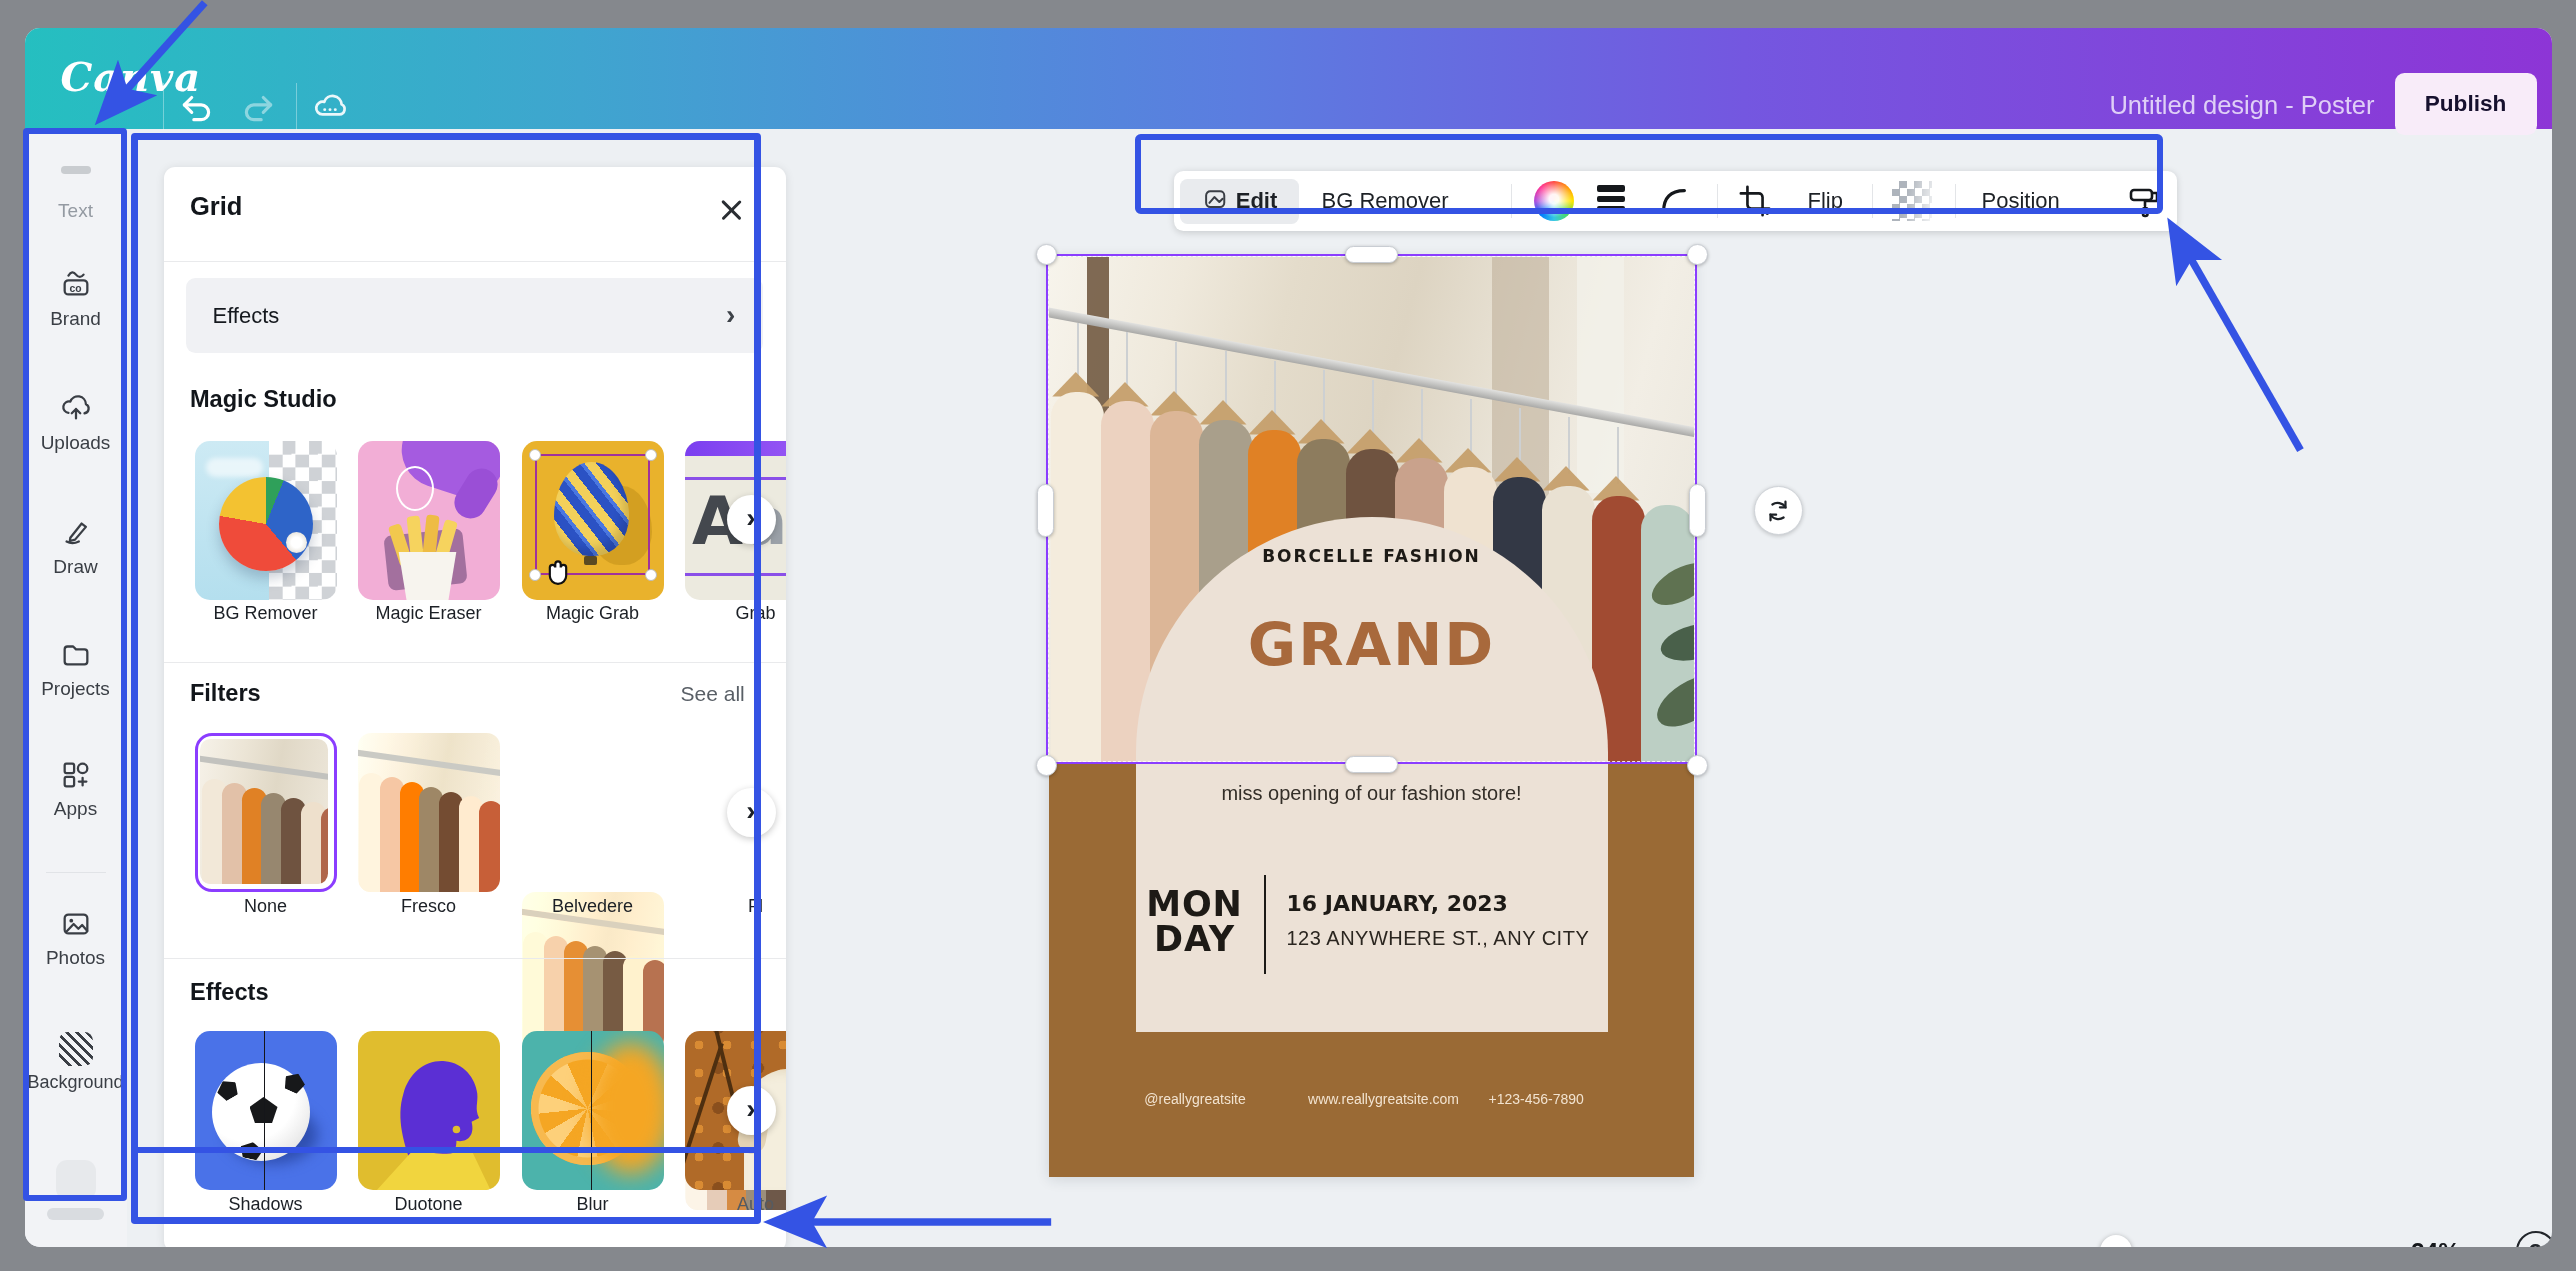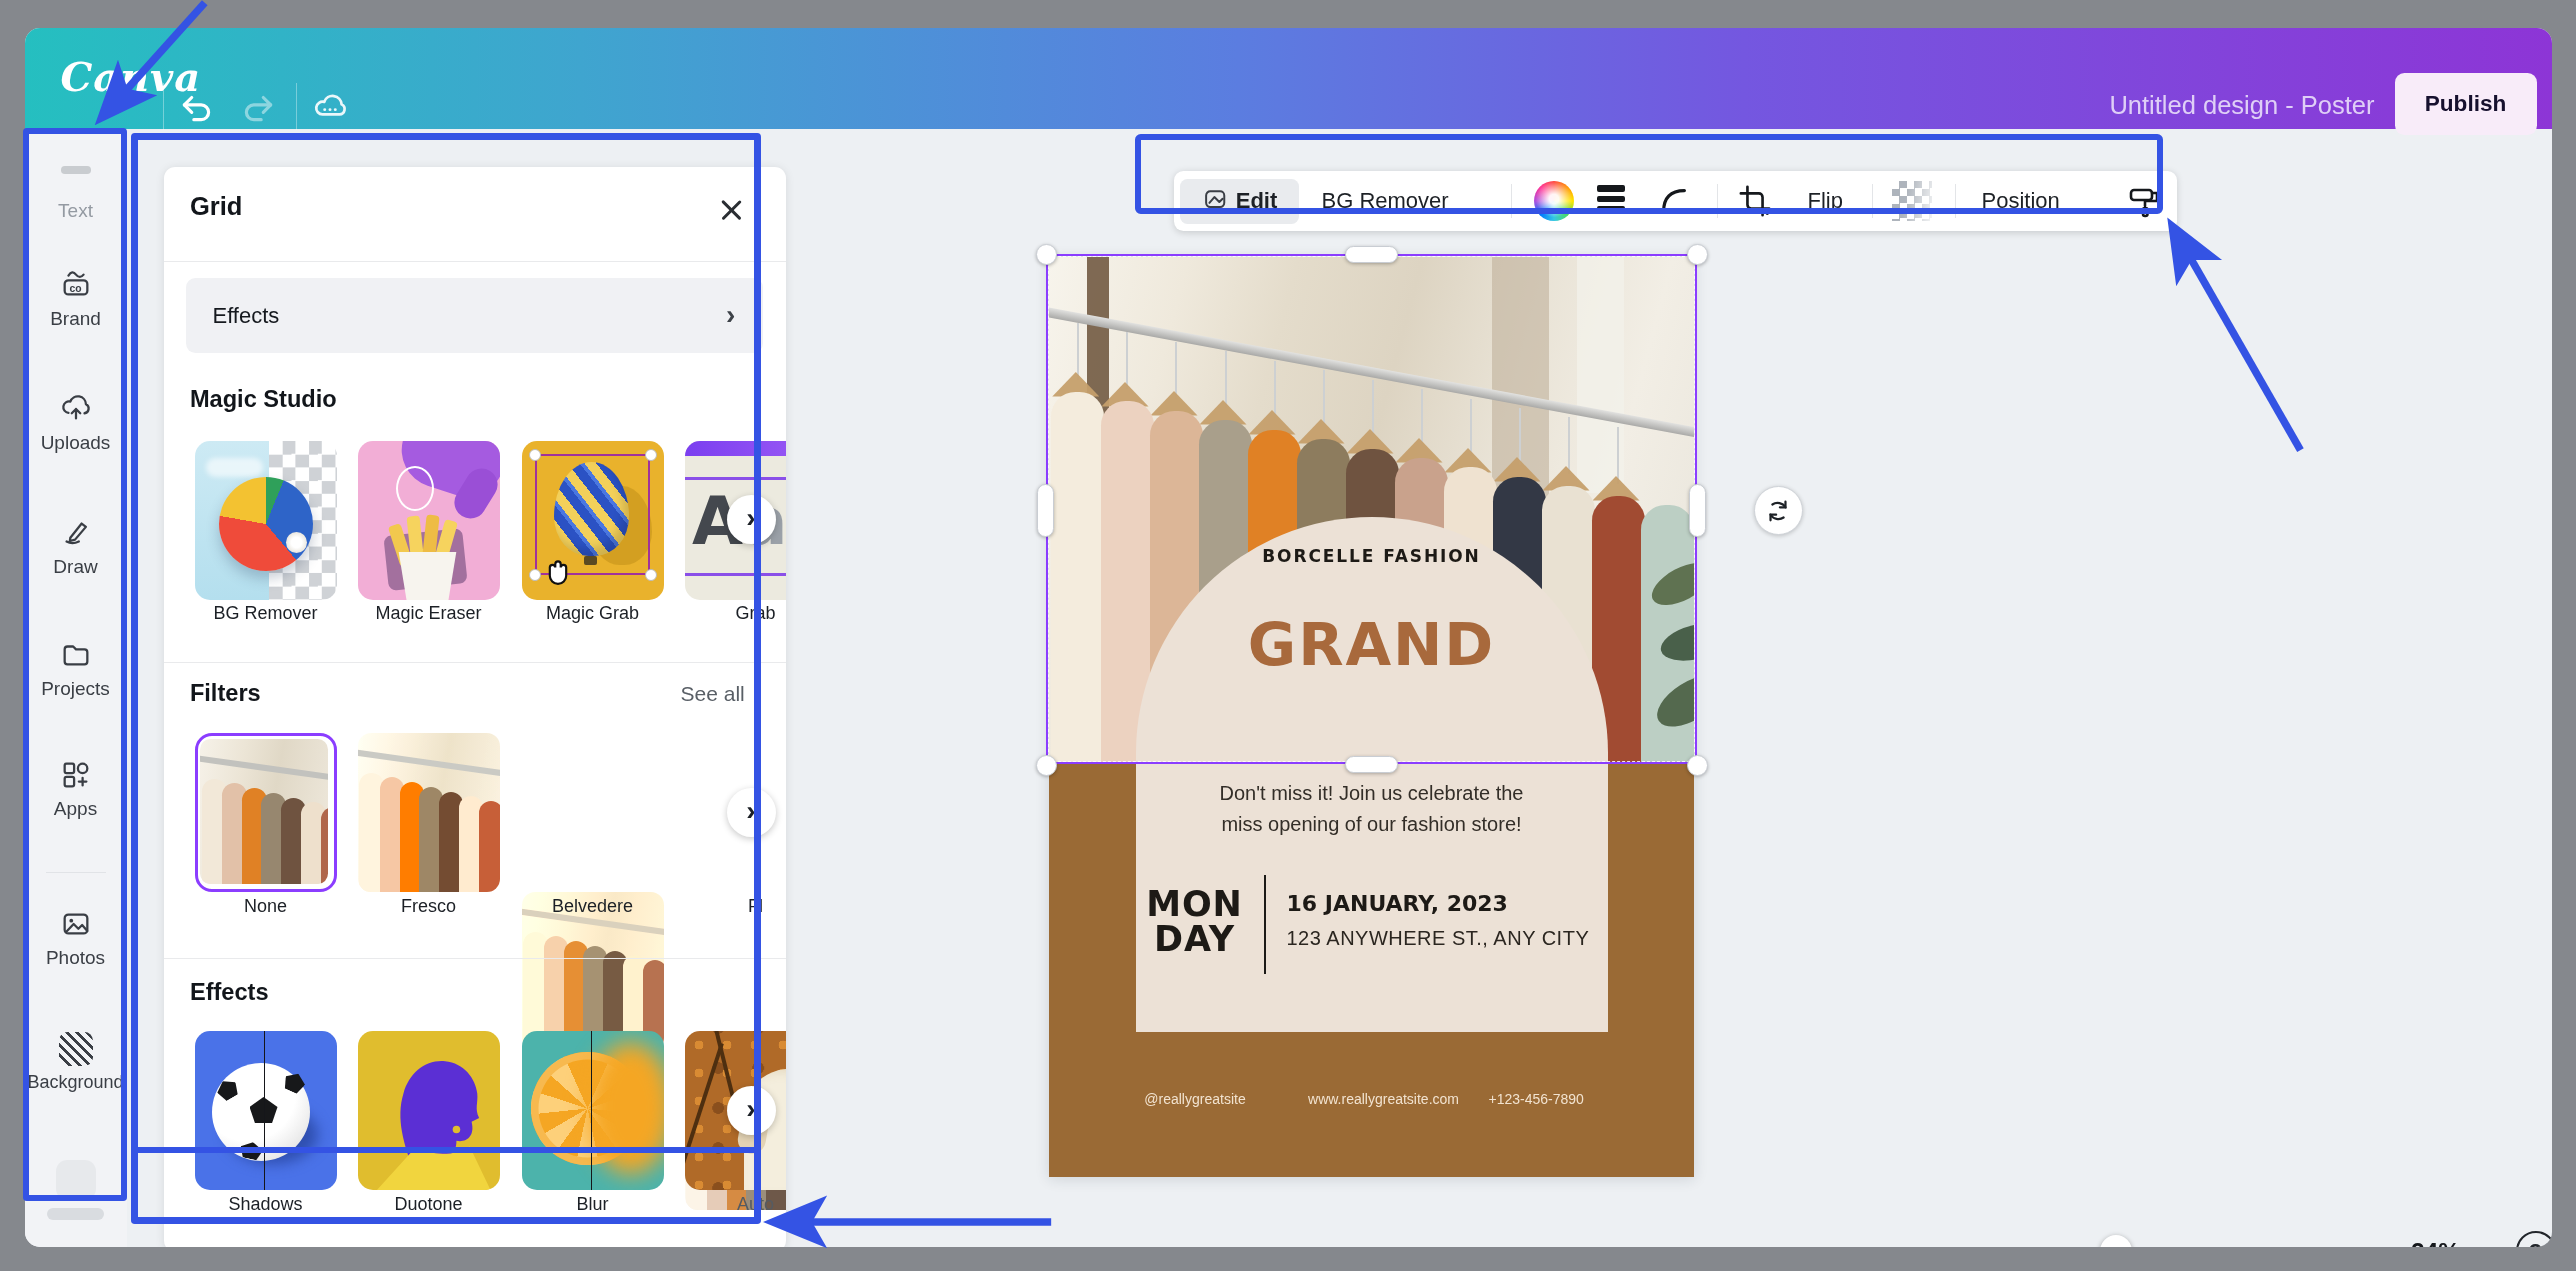--- a/index.html
+++ b/index.html
@@ -431,21 +431,20 @@
       <div class="abs" style="left:611px;top:368px;width:72px;height:34px;border-radius:50%;background:#49604a;transform:rotate(-14deg)"></div>
       <div class="abs" style="left:604px;top:425px;width:75px;height:38px;border-radius:50%;background:#54694e;transform:rotate(-32deg)"></div>
     </div>
     <div class="brown"></div>
     <div class="arch"></div>
     <div class="poster-t" style="left:87px;top:289px;width:472px;font-family:'DejaVu Sans',sans-serif;font-weight:700;font-size:17px;letter-spacing:1.9px">BORCELLE FASHION</div>
     <div class="poster-t" style="left:87px;top:357px;width:472px;font-family:'DejaVu Sans',sans-serif;font-weight:800;font-size:59px;line-height:62px;letter-spacing:1.9px;color:#a8693c">
       <div>GRAND</div>
     </div>
     <div class="poster-t" style="left:87px;top:521px;width:472px;font-size:20px;line-height:31px;color:#332e28">
-      <div>Don't miss it! Join us celebrate the</div>
       <div>miss opening of our fashion store!</div>
     </div>
     <div class="poster-t" style="left:80px;top:630px;width:132px;font-family:'DejaVu Sans',sans-serif;font-weight:800;font-size:35px;line-height:35px;letter-spacing:0.9px">
       <div>MON</div>
       <div>DAY</div>
     </div>
     <div class="abs" style="left:215px;top:618px;width:2.8px;height:99px;background:#1c1a17"></div>
     <div class="abs" style="left:238px;top:634px;font-family:'DejaVu Sans',sans-serif;font-weight:700;font-size:22px;color:#1d1a16">16 JANUARY, 2023</div>
     <div class="abs" style="left:238px;top:670px;font-size:20px;letter-spacing:0.5px;color:#2b2620">123 ANYWHERE ST., ANY CITY</div>
     <div class="abs" style="left:71px;top:834px;width:151px;text-align:center;font-size:14px;color:#f2e3d0">@reallygreatsite</div>

